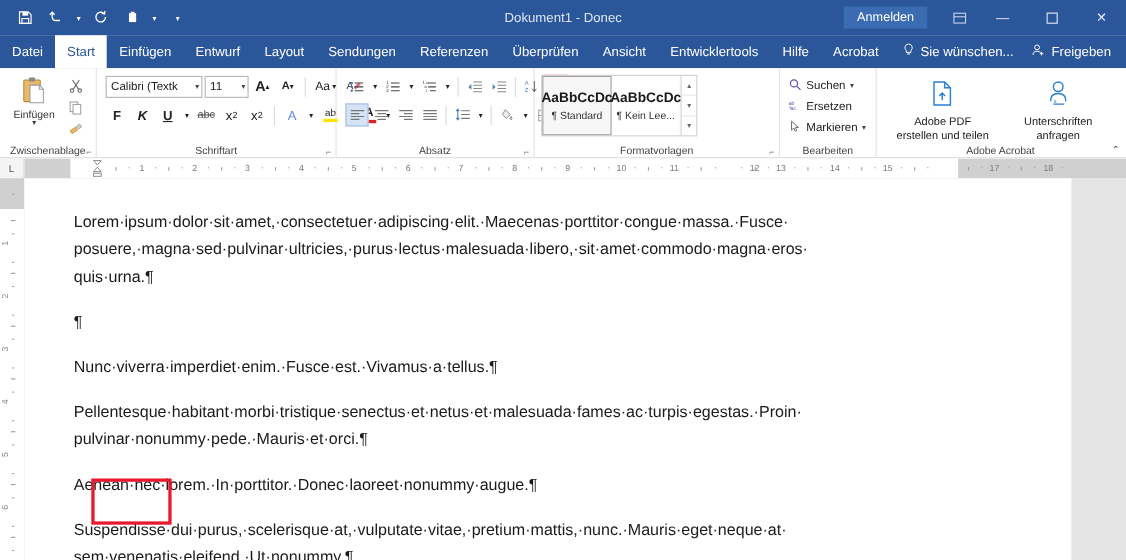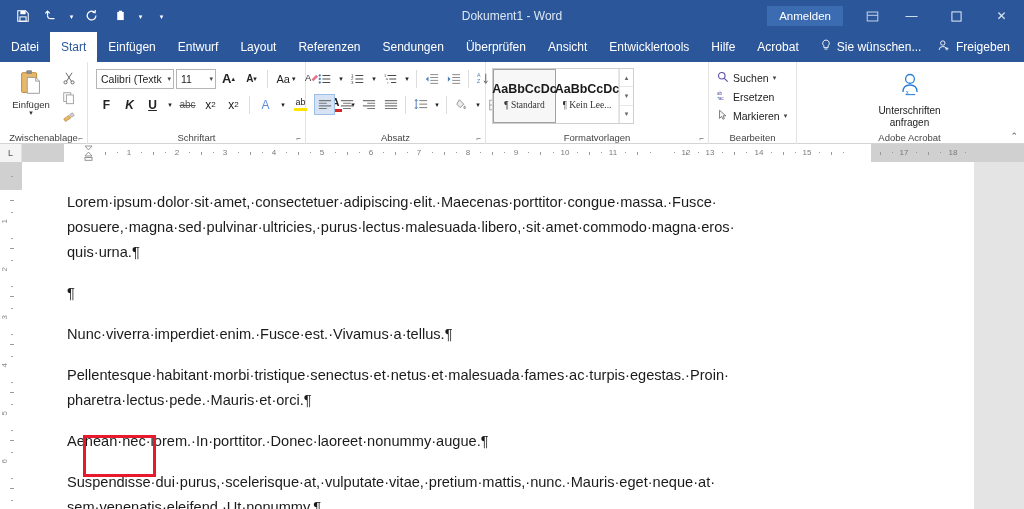--- a/index.html
+++ b/index.html
@@ -143,21 +143,21 @@
   .paste-ico { width: 30px; height: 30px; }
   .clip-paste-lbl { font-size: 9.5px; color: #333; margin-top: 1px; }
   .mini-caret { font-size: 7px; color: #333; line-height: 6px; }
   .clip-small { display: flex; flex-direction: column; gap: 2px; padding: 3px 2px 0 2px; }
   .clip-small-btn { width: 20px; height: 18px; display:flex; align-items:center; justify-content:center; cursor: pointer; }
 
   
   .font-row { display: flex; align-items: center; gap: 2px; }
   .font-row.second { margin-top: 5px; }
   .fontbox {
-    height: 20px; width: 78px;
+    height: 20px; width: 88px;
     border: 1px solid #b5b5b5;
     background: #fff;
     display: flex; align-items: center;
     padding: 0 2px 0 4px;
     font-size: 10.5px; color: #222;
     cursor: pointer;
     overflow: hidden;
   }
   .fontbox .txt { flex: 1; white-space: nowrap; overflow: hidden; }
   .fontbox .cv { font-size: 7px; color: #444; padding-left: 2px; }
@@ -193,21 +193,21 @@
     display: flex; flex-direction: column;
     align-items: center; justify-content: center;
     cursor: pointer;
     padding: 2px 2px;
   }
   .style-item.sel { border: 1px solid #a0a0a0; background: #f7f7f7; }
   .style-preview { font-size: 12.5px; font-weight: bold; color: #1a1a1a; white-space: nowrap; }
   .style-preview.head { font-weight: normal; font-size: 14px; color: #4a7ebb; }
   .style-name {
     font-size: 9.5px; color: #333; margin-top: 4px;
-    white-space: nowrap; overflow: hidden; max-width: 60px; font-family: Liberation Serif, serif;
+    white-space: nowrap; overflow: hidden; max-width: 60px;
   }
   .style-scroll { width: 14px; display: flex; flex-direction: column; border-left: 1px solid #e0e0e0; }
   .style-scroll div {
     flex: 1; display: flex; align-items: center; justify-content: center;
     font-size: 7px; color: #666; border-bottom: 1px solid #e8e8e8;
     cursor: pointer;
   }
 
   
   .edit-col { display: flex; flex-direction: column; gap: 1px; padding-top: 2px; }
@@ -376,21 +376,21 @@
       <div class="qat-btn">
         <svg width="13" height="14" viewBox="0 0 16 16" fill="none" stroke="#fff" stroke-width="1.2">
           <rect x="4" y="3" width="8" height="10" fill="#fff" stroke="none"></rect>
           <rect x="6" y="1.5" width="4" height="2" fill="#fff" stroke="none"></rect>
         </svg>
       </div>
       <div class="qat-caret">▾</div>
       <div class="qat-caret" style="margin-left:8px;">▾</div>
     </div>
 
-    <div class="title-center">Dokument1  -  Word</div>
+    <div class="title-center">Dokument1  -  Donec</div>
 
     <div class="title-right">
       <button class="signin-btn">Anmelden</button>
       <div class="ribbondisp">
         <svg width="13" height="13" viewBox="0 0 16 16" fill="none" stroke="#c8d6ea" stroke-width="1.2">
           <rect x="1.5" y="2.5" width="13" height="11"></rect>
             <path d="M1.5 6.5 H14.5"></path>
         </svg>
       </div>
       <div class="wbtn">—</div>
@@ -402,22 +402,22 @@
       <div class="wbtn close">✕</div>
     </div>
   </div>
 
   <div class="tabstrip">
     <div class="tab">Datei</div>
     <div class="tab active">Start</div>
     <div class="tab">Einfügen</div>
     <div class="tab">Entwurf</div>
     <div class="tab">Layout</div>
+    <div class="tab">Sendungen</div>
     <div class="tab">Referenzen</div>
-    <div class="tab">Sendungen</div>
     <div class="tab">Überprüfen</div>
     <div class="tab">Ansicht</div>
     <div class="tab">Entwicklertools</div>
     <div class="tab">Hilfe</div>
     <div class="tab">Acrobat</div>
     <div class="tell-me">
       <span>
         <svg width="12" height="13" viewBox="0 0 14 16" fill="none" stroke="#ffffff" stroke-width="1.1">
           <path d="M7 1.3 A4 4 0 0 1 9.6 8.4 L9.6 10.6 L4.4 10.6 L4.4 8.4 A4 4 0 0 1 7 1.3 Z"></path>
           <path d="M5.2 12.4 H8.8"></path>
@@ -749,20 +749,33 @@
             <span>Markieren</span>
             <span style="font-size:7px;color:#444;">▾</span>
           </div>
         </div>
       </div>
       <div class="rgroup-label">Bearbeiten</div>
     </div>
 
     <div class="rgroup" style="width:225px; border-right:none;">
       <div class="rgroup-body" style="padding-top:6px; justify-content:center;">
+        <div class="acro-btn">
+          <span>
+            <svg width="28" height="28" viewBox="0 0 32 32" fill="none" stroke="#2a7fd4" stroke-width="1.5">
+              <path d="M7 4 h11 l6 6 v18 h-17 z"></path>
+              <path d="M18 4 v6 h6"></path>
+              <path d="M15.5 23 v-7 M12.5 18.5 L15.5 15.5 L18.5 18.5"></path>
+            </svg>
+          </span>
+          <span class="acro-lbl">
+            <span>Adobe PDF</span><br>
+            <span>erstellen und teilen</span>
+          </span>
+        </div>
         <div class="acro-btn">
           <span>
             <svg width="28" height="28" viewBox="0 0 32 32" fill="none" stroke="#2a7fd4" stroke-width="1.5">
               <circle cx="16" cy="9" r="5"></circle>
               <path d="M8 24 Q8 16 16 16 Q24 16 24 24"></path>
               <path d="M11 27 h11" stroke="#2a7fd4" stroke-width="1.2"></path>
               <text x="11" y="26" font-size="7" fill="#2a7fd4" stroke="none" font-family="Liberation Serif">x</text>
             </svg>
           </span>
           <span class="acro-lbl">
@@ -909,21 +922,21 @@
           <div class="para">
             <div>¶</div>
           </div>
 
           <div class="para">
             <div>Nunc·viverra·imperdiet·enim.·Fusce·est.·Vivamus·a·tellus.¶</div>
           </div>
 
           <div class="para">
             <div>Pellentesque·habitant·morbi·tristique·senectus·et·netus·et·malesuada·fames·ac·turpis·egestas.·Proin·</div>
-            <div>pharetra·lectus·pede.·Mauris·et·orci.¶</div>
+            <div>pulvinar·nonummy·pede.·Mauris·et·orci.¶</div>
           </div>
 
           <div class="para">
             <div>Aenean·nec·lorem.·In·porttitor.·Donec·laoreet·nonummy·augue.¶</div>
           </div>
 
           <div class="para">
             <div>Suspendisse·dui·purus,·scelerisque·at,·vulputate·vitae,·pretium·mattis,·nunc.·Mauris·eget·neque·at·</div>
             <div>sem·venenatis·eleifend.·Ut·nonummy.¶</div>
           </div>

